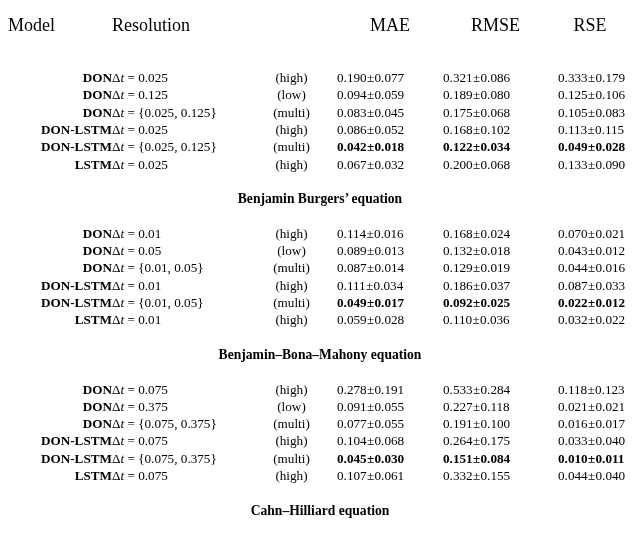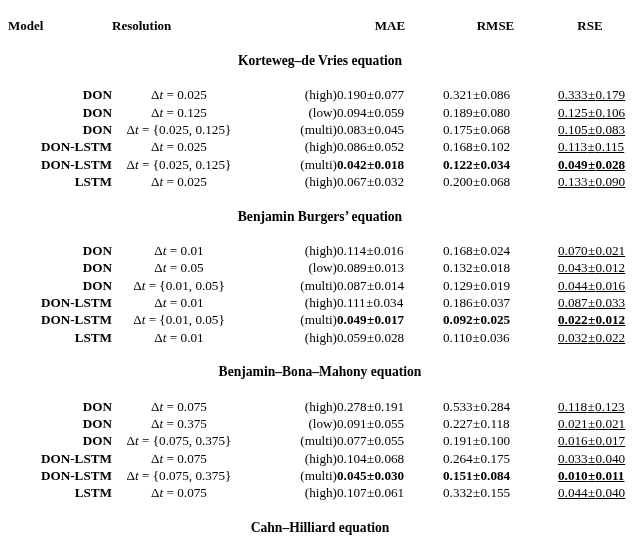--- a/index.html
+++ b/index.html
@@ -38,22 +38,22 @@
     margin: 0;
     border: none;
     vertical-align: baseline;
     line-height: 17.3px;
     height: 17.3px;
     white-space: nowrap;
   }
 
   
   .hdr-cell {
-    font-weight: bold;
-    font-size: 13px;
+    font-weight: normal;
+    font-size: 18px;
     text-align: left;
     line-height: 20px;
     height: 20px;
     padding-bottom: 3px;
   }
   .hdr-metric {
     text-align: center;
   }
 
   
@@ -90,34 +90,33 @@
     padding-bottom: 2px;
   }
 
   
   .cell-model {
     font-weight: bold;
     text-align: right;
     padding-left: 1px;
   }
   .cell-res {
+    text-align: left;
+    padding-left: 19px;
+  }
+  .cell-reslabel {
     text-align: center;
-    padding-left: 19px;
-  }
-  .cell-reslabel {
-    text-align: right;
     padding-left: 48px;
   }
   .cell-metric {
     text-align: left;
     padding-left: 8px;
   }
   .cell-metric.rse {
     padding-left: 10px;
-    text-decoration: underline;
   }
   tr.best .cell-metric {
     font-weight: bold;
     margin-left: 44px;
   }
 
   
   .math-var {
     font-style: italic;
   }
@@ -149,23 +148,20 @@
           <th class="hdr-cell">Model</th>
           <th class="hdr-cell">Resolution</th>
           <th class="hdr-cell"></th>
           <th class="hdr-cell hdr-metric">MAE</th>
           <th class="hdr-cell hdr-metric">RMSE</th>
           <th class="hdr-cell hdr-metric">RSE</th>
         </tr>
         <tr class="rule-mid">
           <td colspan="6"></td>
         </tr>
-        <tr>
-          <td colspan="6" class="section-title">Korteweg–de Vries equation</td>
-        </tr>
         <tr class="rule-thin">
           <td colspan="6"></td>
         </tr>
         <tr>
           <td class="cell-model">DON</td>
           <td class="cell-res"><span class="math"><span>Δ</span><span class="math-var">t</span> = 0.025</span></td>
           <td class="cell-reslabel">(high)</td>
           <td class="cell-metric">0.190<span class="pm">±</span>0.077</td>
           <td class="cell-metric">0.321<span class="pm">±</span>0.086</td>
           <td class="cell-metric rse">0.333<span class="pm">±</span>0.179</td>

